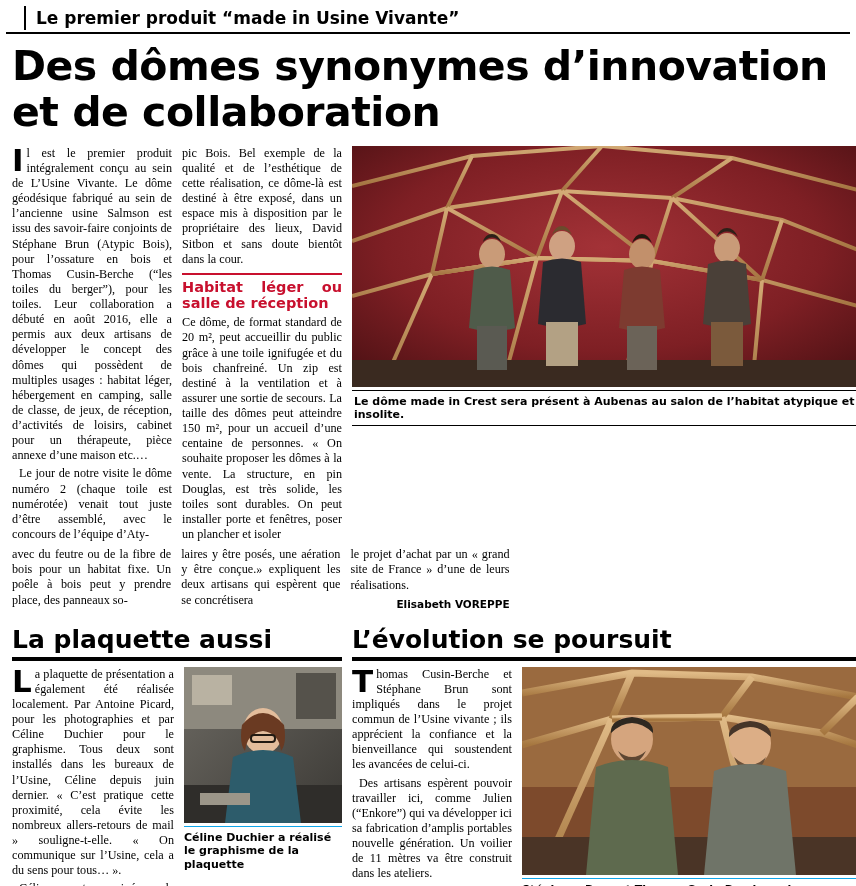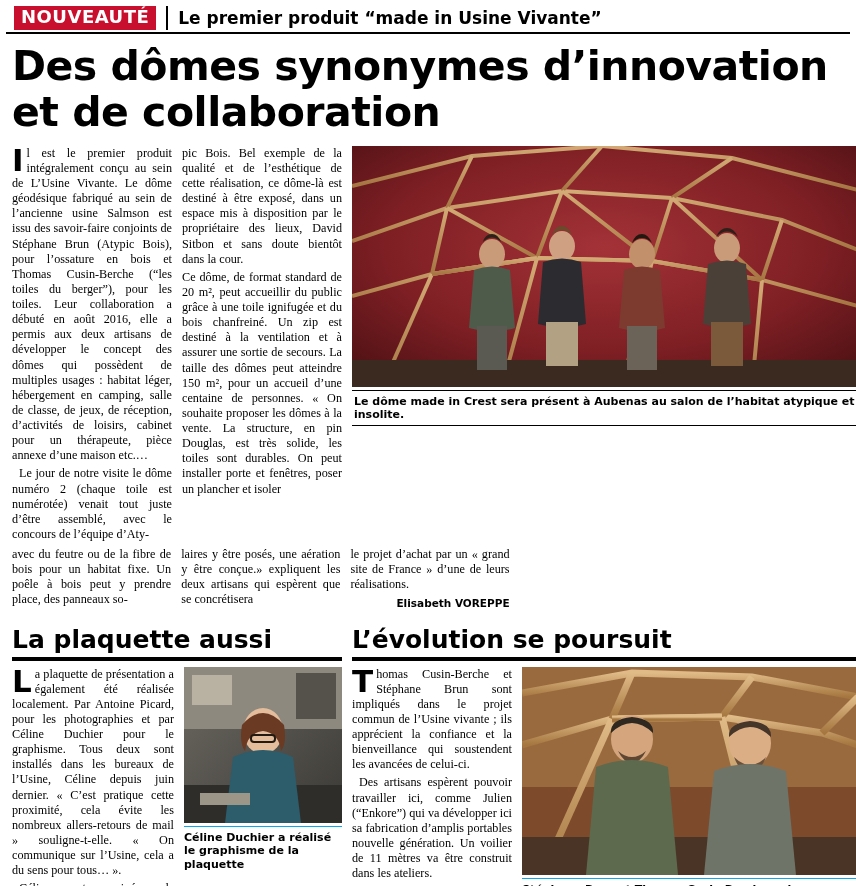--- a/index.html
+++ b/index.html
@@ -62,20 +62,21 @@
     letter-spacing: -0.5px;
     margin: 10px 8px 10px 12px;
   }
 
   
   .cols {
     display: flex;
     gap: 10px;
     padding: 0 8px 0 12px;
     box-sizing: border-box;
+    align-items: flex-end;
   }
   .col {
     font-size: 12.2px;
     line-height: 1.24;
     text-align: justify;
   }
   .col p {
     margin: 0 0 3px 0;
     text-indent: 7px;
   }
@@ -175,35 +176,35 @@
 
   
   svg.ph { display: block; }
 </style>
 </head>
 <body>
 
 <div class="page">
 
   <div class="masthead">
-    <span class="kicker-badge">NOUVEAUTÉ</span>
     <span class="kicker-sep"></span>
     <span class="kicker-text">Le premier produit “made in Usine Vivante”</span>
   </div>
 
   <h1 class="headline">Des dômes synonymes d’innovation et de collaboration</h1>
 
   <div class="upper">
     <div class="upper-left">
       <div class="col c1">
         <p class="dropcap noind">Il est le premier produit intégralement conçu au sein de L’Usine Vivante. Le dôme géodésique fabriqué au sein de l’ancienne usine Salmson est issu des savoir-faire conjoints de Stéphane Brun (Atypic Bois), pour l’ossature en bois et Thomas Cusin-Berche (“les toiles du berger”), pour les toiles. Leur collaboration a débuté en août 2016, elle a permis aux deux artisans de développer le concept des dômes qui possèdent de multiples usages : habitat léger, hébergement en camping, salle de classe, de jeux, de réception, d’activités de loisirs, cabinet pour un thérapeute, pièce annexe d’une maison etc.…</p>
         <p>Le jour de notre visite le dôme numéro 2 (chaque toile est numérotée) venait tout juste d’être assemblé, avec le concours de l’équipe d’Aty-</p>
       </div>
       <div class="col c2">
         <p class="noind">pic Bois. Bel exemple de la qualité et de l’esthétique de cette réalisation, ce dôme-là est destiné à être exposé, dans un espace mis à disposition par le propriétaire des lieux, David Sitbon et sans doute bientôt dans la cour.</p>
+        <div class="subhead">Habitat léger ou salle de réception</div>
         <p class="noind">Ce dôme, de format standard de 20 m², peut accueillir du public grâce à une toile ignifugée et du bois chanfreiné. Un zip est destiné à la ventilation et à assurer une sortie de secours. La taille des dômes peut atteindre 150 m², pour un accueil d’une centaine de personnes. « On souhaite proposer les dômes à la vente. La structure, en pin Douglas, est très solide, les toiles sont durables. On peut installer porte et fenêtres, poser un plancher et isoler</p>
       </div>
     </div>
 
     <div class="upper-right">
       <div class="photo-main">
         <svg class="ph" width="506" height="241" viewBox="0 0 506 241">
           <defs>
             <radialGradient id="domeG" cx="50%" cy="42%" r="72%">
               <stop offset="0%" stop-color="#a33237"></stop>

